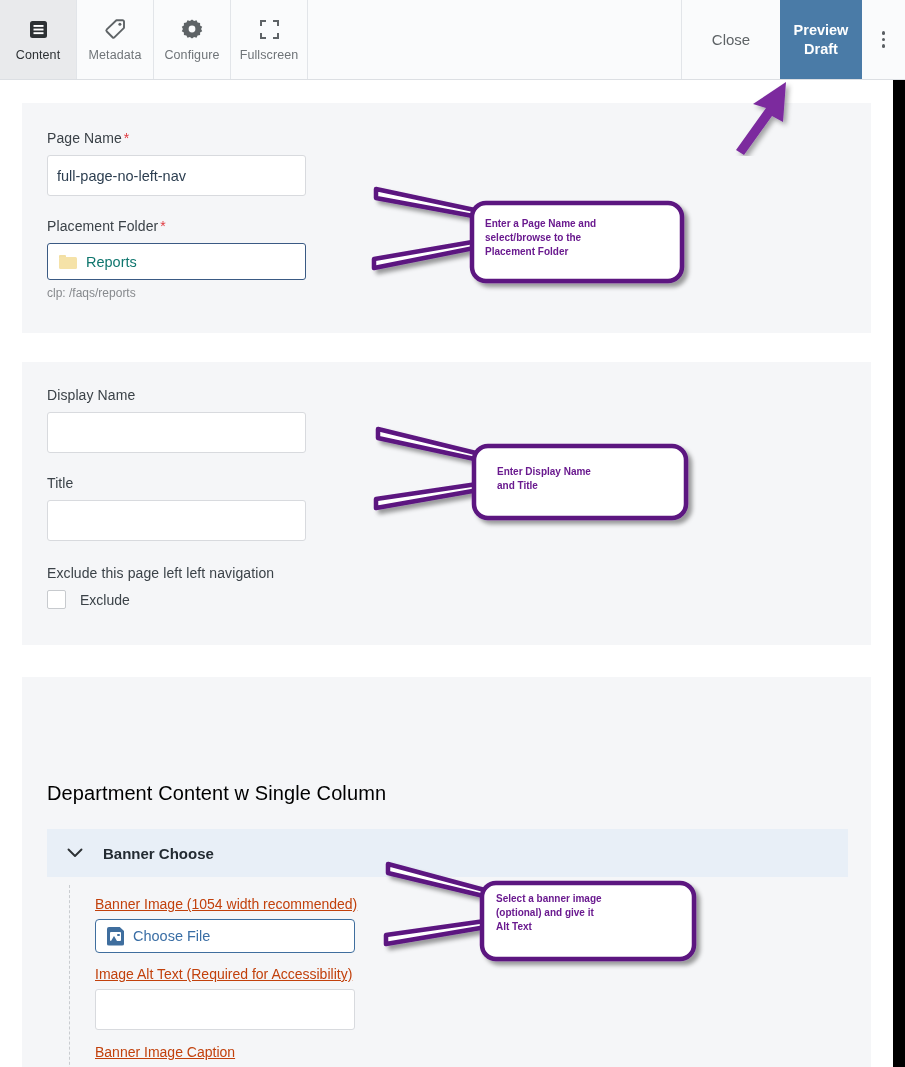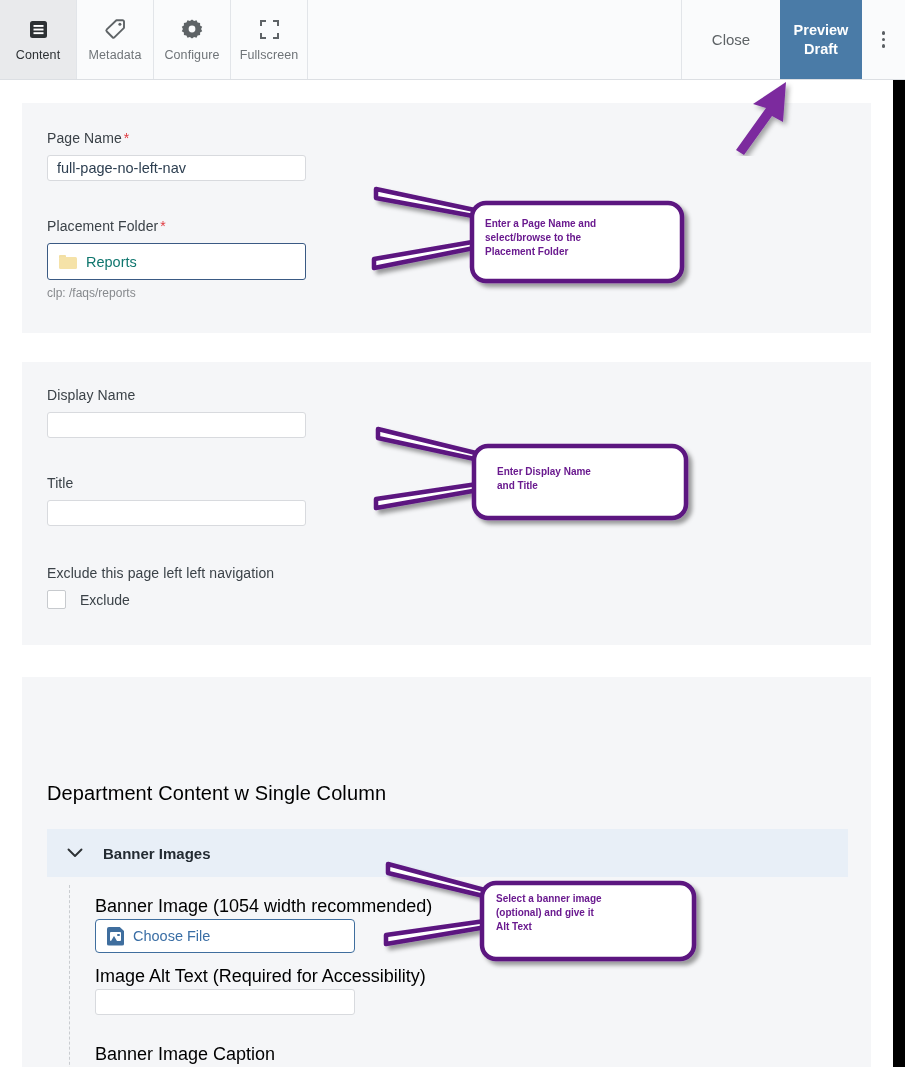--- a/index.html
+++ b/index.html
@@ -121,21 +121,21 @@
     font-size: 14px;
     color: #3b4248;
     letter-spacing: .1px;
   }
   .req { color: #e0383e; margin-left: 2px; }
 
   .txtin {
     background: #ffffff;
     border: 1px solid #d8dade;
     border-radius: 3px;
-    height: 26px;
+    height: 41px;
     box-sizing: border-box;
   }
 
   
   .c1-pagename-lbl { position: absolute; left: 25px; top: 27px; }
   .c1-pagename-in {
     position: absolute; left: 25px; top: 52px; width: 259px;
     display: flex; align-items: center; padding-left: 9px;
     font-size: 14.5px; color: #2c3e50;
   }
@@ -187,21 +187,21 @@
   }
   .acc-chev { width: 56px; display: flex; align-items: center; justify-content: center; }
   .acc-title { font-size: 15px; font-weight: bold; color: #232b32; }
 
   .nest {
     position: absolute; left: 47px; top: 208px;
     width: 779px; height: 195px;
     border-left: 1px dashed #c9ccd0;
     box-sizing: border-box;
   }
-  .n-lbl  { position: absolute; font-size: 18px; color: #000000; }
+  .n-lbl  { position: absolute; font-size: 14px; color: #c2410c; text-decoration: underline; }
   .n-bi-lbl { left: 25px; top: 11px; }
   .choose-file {
     position: absolute; left: 25px; top: 34px;
     width: 260px; height: 34px;
     background: #ffffff; border: 1px solid #3f6e9e; border-radius: 4px;
     box-sizing: border-box; display: flex; align-items: center;
     gap: 9px; padding-left: 11px; cursor: pointer;
   }
   .img-ico { width: 17px; height: 19px; position: relative; }
   .img-ico .sheet {
@@ -346,21 +346,21 @@
 
   <div class="card card-3">
     <div class="c3-title">Department Content w Single Column</div>
 
     <div class="accordion">
       <span class="acc-chev">
         <svg width="16" height="10" viewBox="0 0 16 10">
           <polyline points="1.5,1.5 8,8 14.5,1.5" fill="none" stroke="#2d3134" stroke-width="1.9" stroke-linecap="round" stroke-linejoin="round"></polyline>
         </svg>
       </span>
-      <span class="acc-title">Banner Images</span>
+      <span class="acc-title">Banner Choose</span>
     </div>
 
     <div class="nest">
       <div class="n-lbl n-bi-lbl">Banner Image (1054 width recommended)</div>
       <div class="choose-file">
         <span class="img-ico">
           <i class="sheet"></i>
             <i class="hole"></i>
             <i class="hill"></i>
             <i class="sun"></i>

